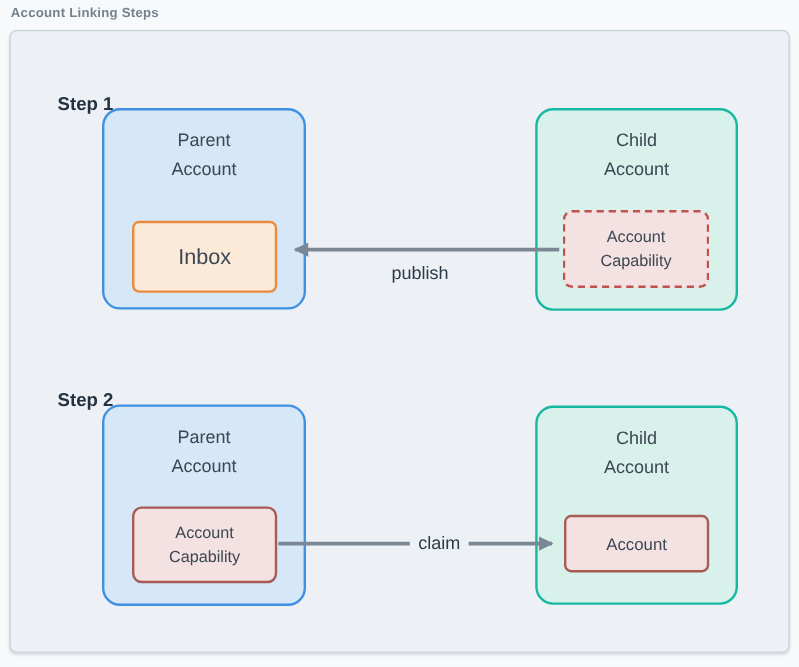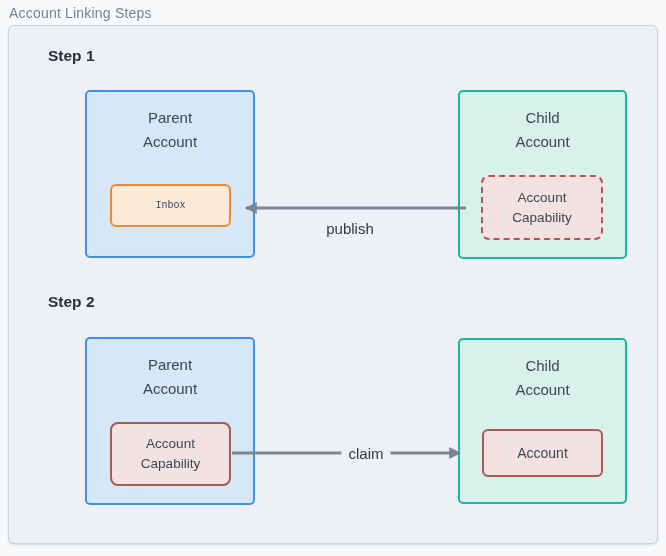--- a/index.html
+++ b/index.html
@@ -9,60 +9,60 @@
     height: 556px;
     background: var(--canvas-bg, #f7f9fa);
     font-family: "Liberation Sans", "DejaVu Sans", sans-serif;
     overflow: hidden;
     position: relative;
   }
   .diagram-title {
     position: absolute;
     left: 9px;
     top: 5px;
-    font-size: 14px;
-    font-weight: normal;
+    font-size: 11px;
+    font-weight: bold;
     color: var(--title-color, #76838f);
     letter-spacing: 0.2px;
   }
   .panel {
     position: absolute;
     left: 8px;
     top: 25px;
     width: 650px;
     height: 519px;
     box-sizing: border-box;
     background: var(--panel-bg, #edf1f5);
     border: 1.5px solid var(--panel-border, #c9d3da);
     border-radius: 6px;
     box-shadow: 0 1px 2px rgba(120,135,150,0.25);
   }
   .step-label {
     position: absolute;
     font-size: 15.5px;
     font-weight: bold;
     color: var(--step-color, #25313f);
+    margin-top: 32px;
   }
   .step-label.s1 { left: 48px; top: 47px; }
   .step-label.s2 { left: 48px; top: 293px; }
 
   .node {
     position: absolute;
     box-sizing: border-box;
-    border-radius: 5px;
+    border-radius: 15px;
     border: 2px solid;
   }
   .node.parent {
     background: var(--parent-fill, #d6e7f8);
     border-color: var(--parent-border, #4090e4);
   }
   .node.child {
     background: var(--child-fill, #d8f1ea);
     border-color: var(--child-border, #17b8a1);
-    margin-left: 12px;
   }
   .node.p1 { left: 85px;  top: 90px;  width: 170px; height: 168px; }
   .node.c1 { left: 446px; top: 90px;  width: 169px; height: 169px; }
   .node.p2 { left: 85px;  top: 337px; width: 170px; height: 168px; }
   .node.c2 { left: 446px; top: 338px; width: 169px; height: 166px; }
 
   .node-title {
     position: absolute;
     top: 14px;
     left: 0;
@@ -80,26 +80,25 @@
     align-items: center;
     justify-content: center;
     text-align: center;
     font-size: 13.5px;
     line-height: 20px;
     color: var(--node-text, #3b4752);
     white-space: pre-line;
     border: 2px solid;
   }
   .subnode.inbox {
-    left: 23px; top: 92px; width: 121px; height: 43px;
+    left: 23px; top: 92px; width: 121px; height: 60px;
     background: var(--inbox-fill, #fcead9);
     border-color: var(--inbox-border, #e98b3c);
     border-radius: 6px;
-    font-size: 10px;
-    font-family: Liberation Mono, monospace;
+    font-size: 18px;
   }
   .subnode.cap-dashed {
     left: 21px; top: 83px; width: 122px; height: 65px;
     background: var(--red-fill, #f4e1e1);
     border-color: var(--red-border-dashed, #bb534f);
     border-style: dashed;
     border-radius: 8px;
   }
   .subnode.cap-solid {
     left: 23px; top: 83px; width: 121px; height: 64px;

